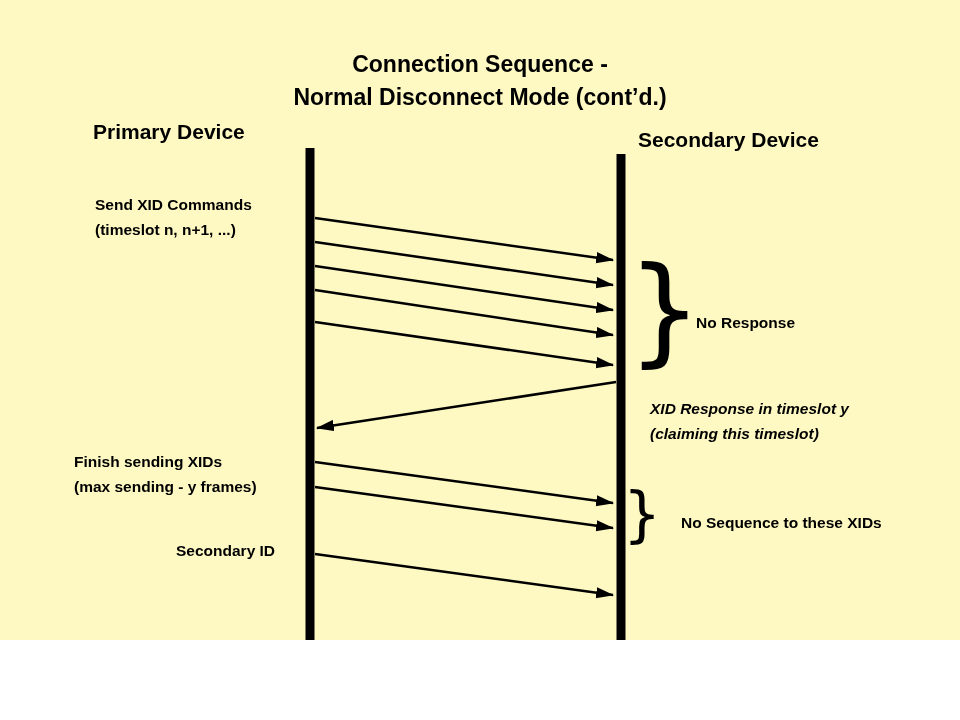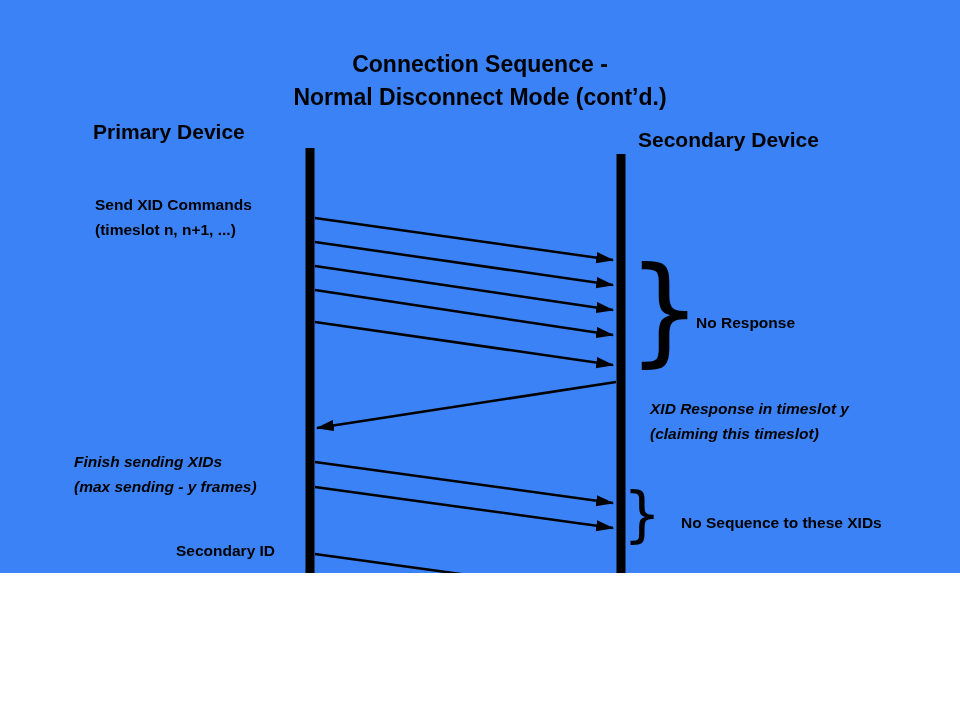--- a/index.html
+++ b/index.html
@@ -1,31 +1,31 @@
 <!DOCTYPE html>
 <html><head>
 <meta charset="utf-8">
 <style>
   html,body{margin:0;padding:0;background:#fff;}
   .stage{
-    position:relative;width:960px;height:573px;background:#3b82f6;overflow:hidden;
+    position:relative;width:960px;height:640px;background:#fef9c3;overflow:hidden;
     font-family:"Liberation Sans","DejaVu Sans",sans-serif;color:#000;
   }
   .title{
     position:absolute;top:48px;left:0;width:100%;text-align:center;
     font-size:23px;font-weight:bold;line-height:1.45;
   }
   .device-label{position:absolute;font-size:21px;font-weight:bold;white-space:nowrap;}
   .primary-pos{left:93px;top:120px;}
   .secondary-pos{left:638px;top:128px;}
   .note{position:absolute;font-size:15.5px;font-weight:bold;line-height:1.6;white-space:nowrap;}
   .send-xid-pos{left:95px;top:193px;}
   .no-response-pos{left:696px;top:311px;}
   .xid-response-pos{left:650px;top:397px;font-style:italic;}
-  .finish-pos{left:74px;top:450px;font-style:italic;}
+  .finish-pos{left:74px;top:450px;}
   .no-response-xids-pos{left:681px;top:511px;}
   .broadcast-pos{left:176px;top:539px;}
   .no-response-broadcast-pos{left:681px;top:599px;}
   svg.diagram{position:absolute;left:0;top:0;}
   svg.diagram text{font-family:"DejaVu Sans","Liberation Sans",sans-serif;fill:#000;}
 </style>
 </head>
 <body>
 
 <div class="stage">

